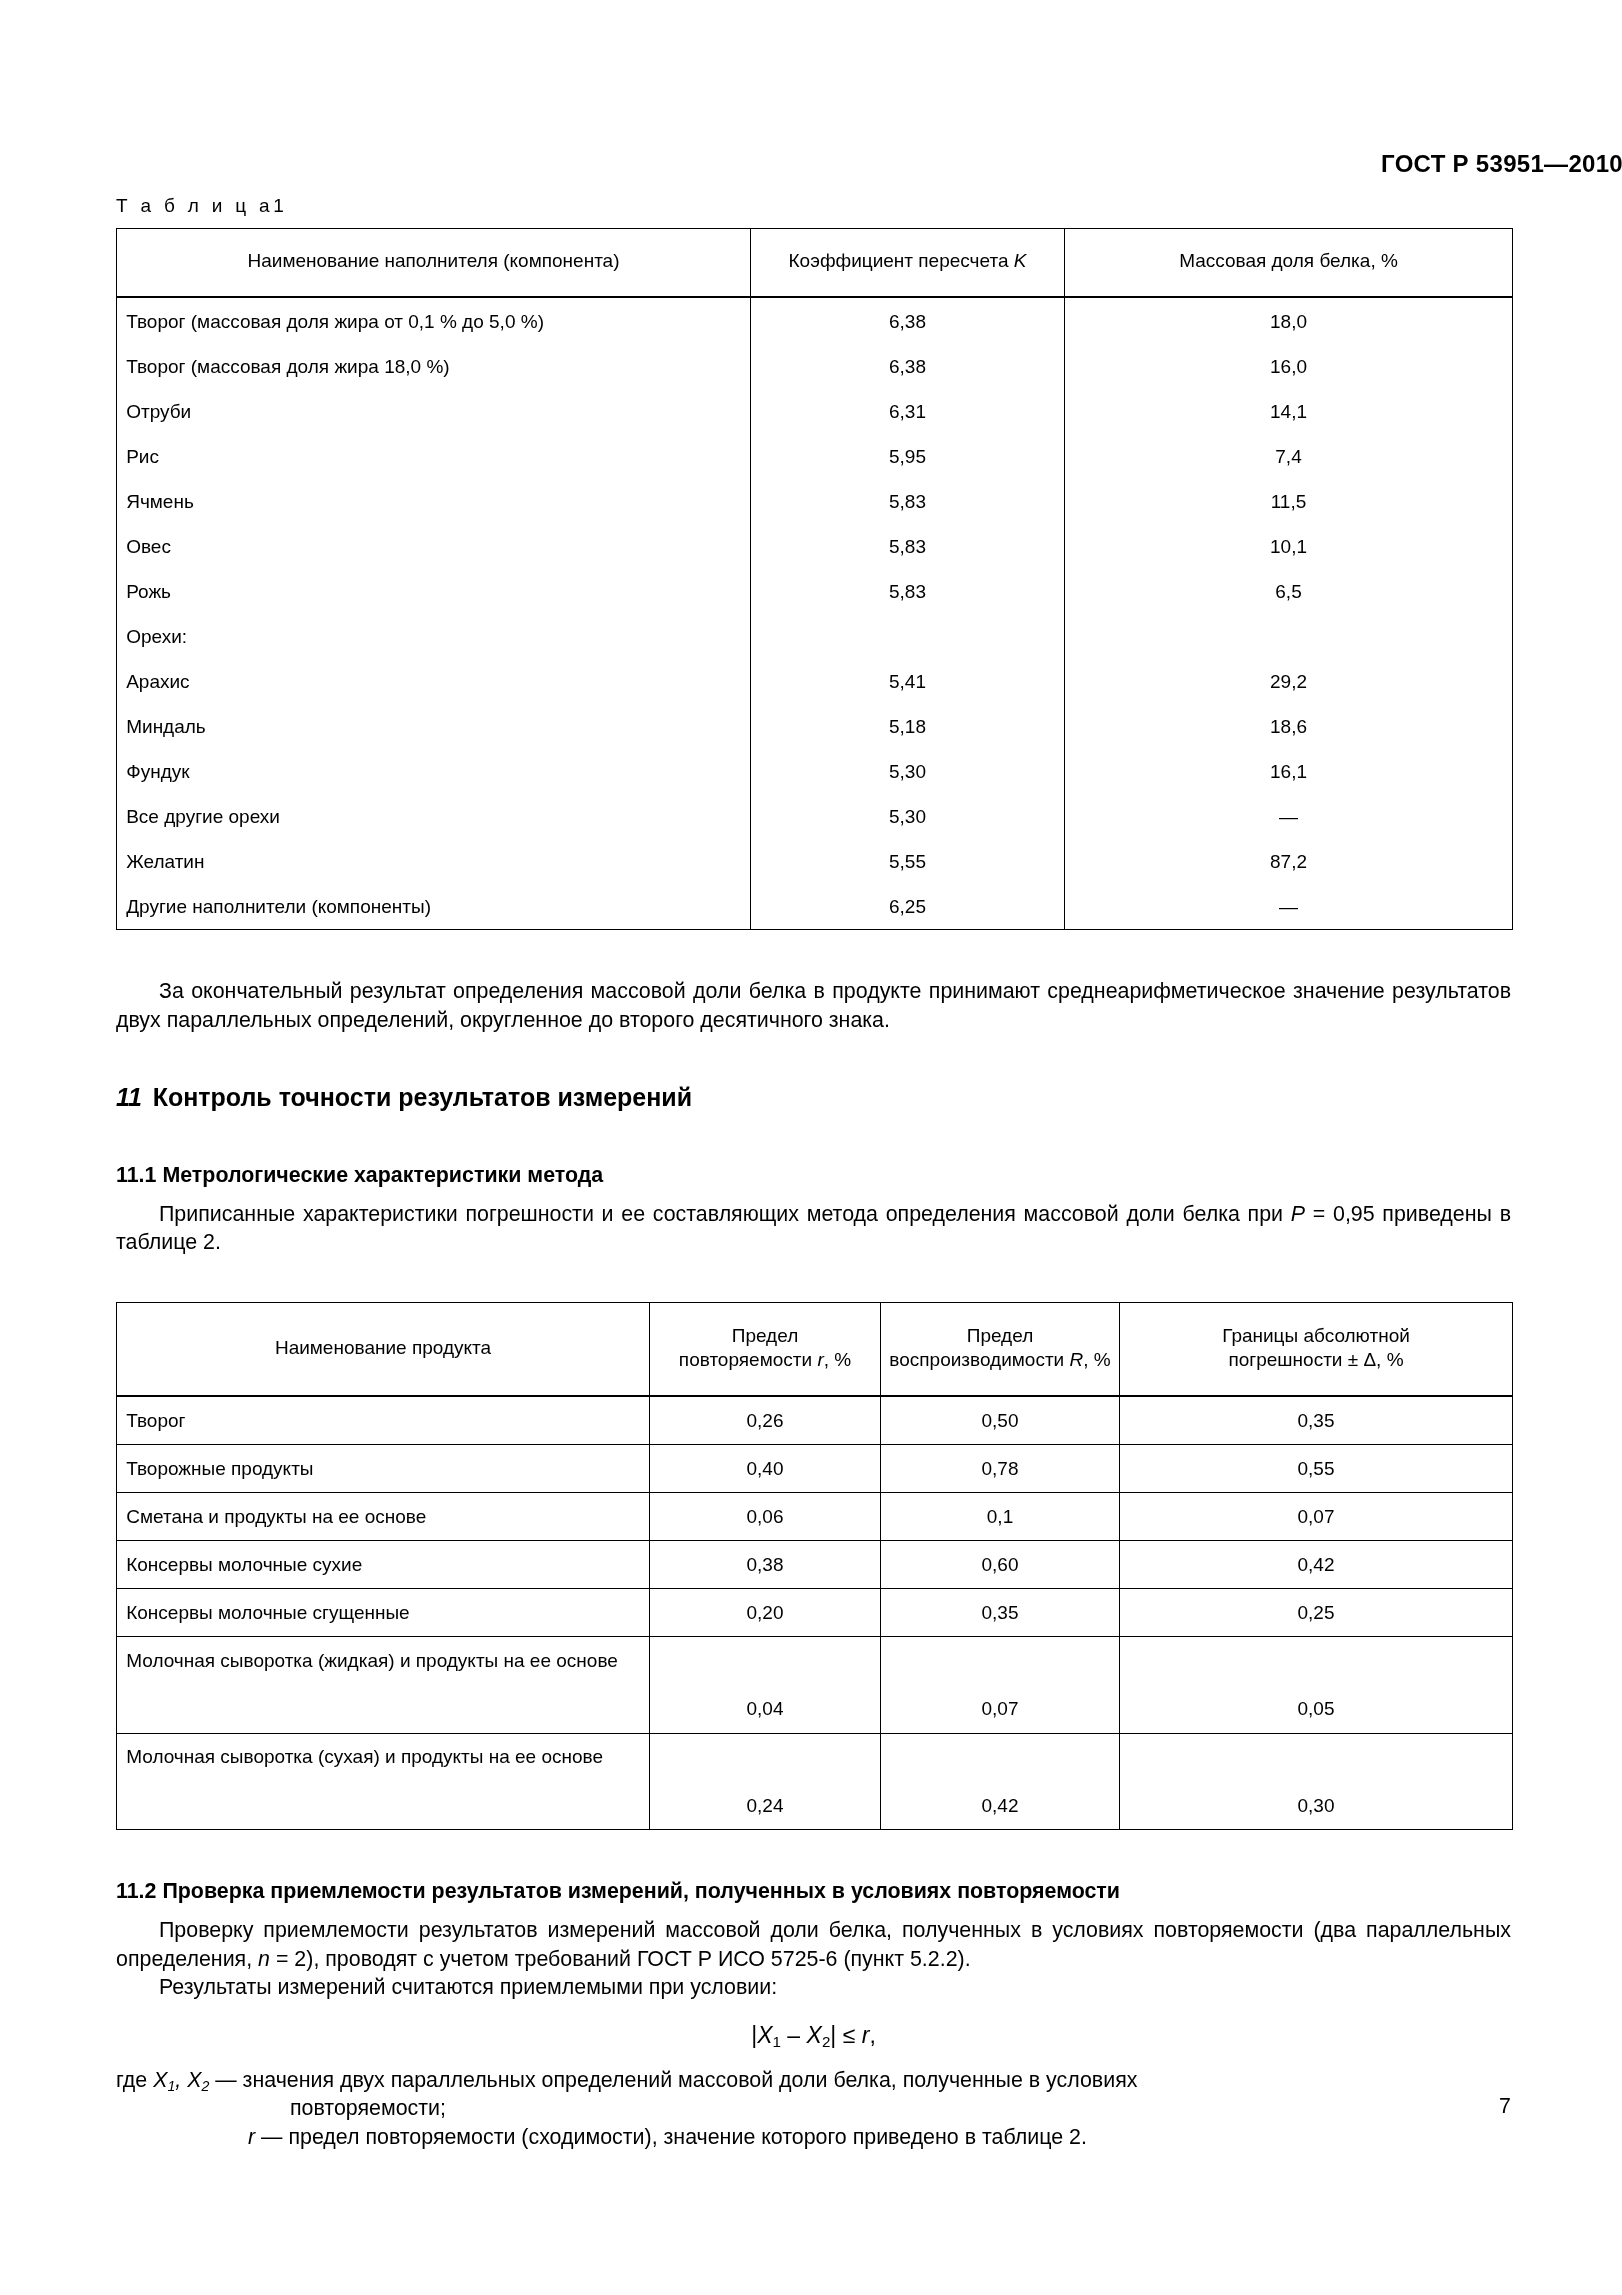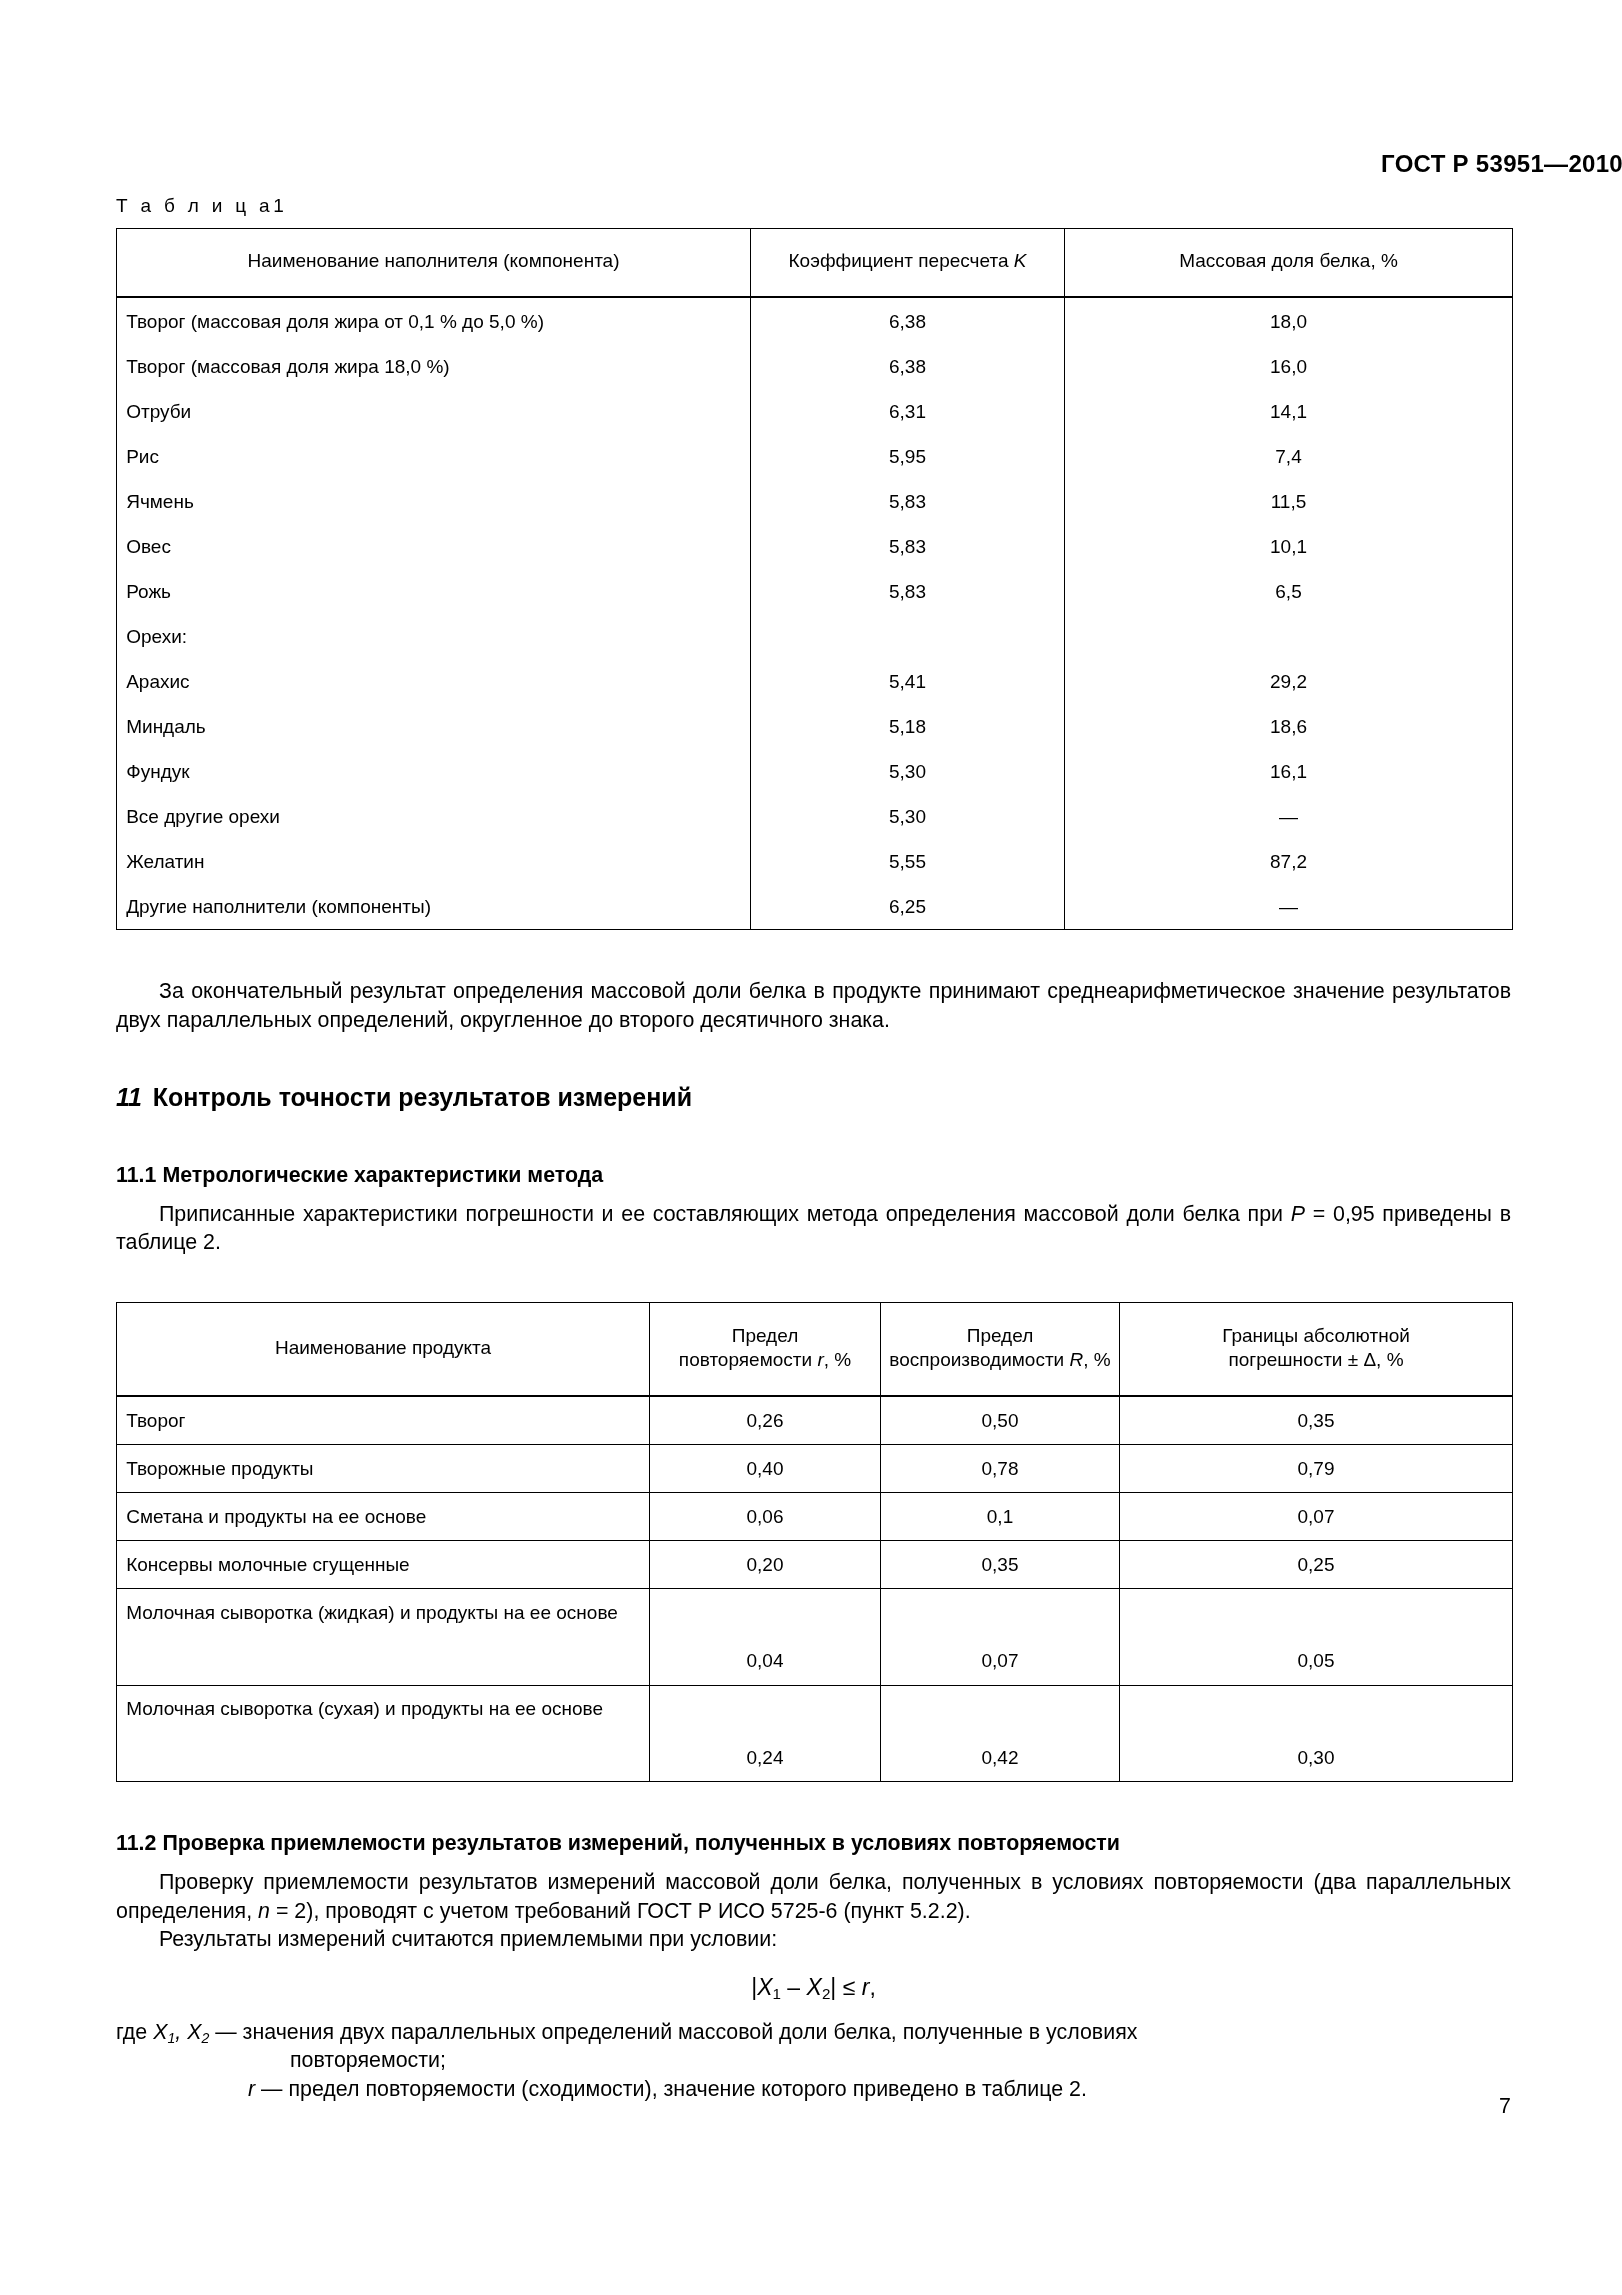--- a/index.html
+++ b/index.html
@@ -317,27 +317,33 @@
           <tr>
             <td class="prod">Творог</td>
             <td class="val">0,26</td>
             <td class="val">0,50</td>
             <td class="val">0,35</td>
           </tr>
           <tr>
             <td class="prod">Творожные продукты</td>
             <td class="val">0,40</td>
             <td class="val">0,78</td>
-            <td class="val">0,79</td>
+            <td class="val">0,55</td>
           </tr>
           <tr>
             <td class="prod">Сметана и продукты на ее основе</td>
             <td class="val">0,06</td>
             <td class="val">0,1</td>
             <td class="val">0,07</td>
+          </tr>
+          <tr>
+            <td class="prod">Консервы молочные сухие</td>
+            <td class="val">0,38</td>
+            <td class="val">0,60</td>
+            <td class="val">0,42</td>
           </tr>
           <tr>
             <td class="prod">Консервы молочные сгущенные</td>
             <td class="val">0,20</td>
             <td class="val">0,35</td>
             <td class="val">0,25</td>
           </tr>
           <tr class="tall">
             <td class="prod">Молочная сыворотка (жидкая) и продукты на ее основе</td>
             <td class="val">0,04</td>

